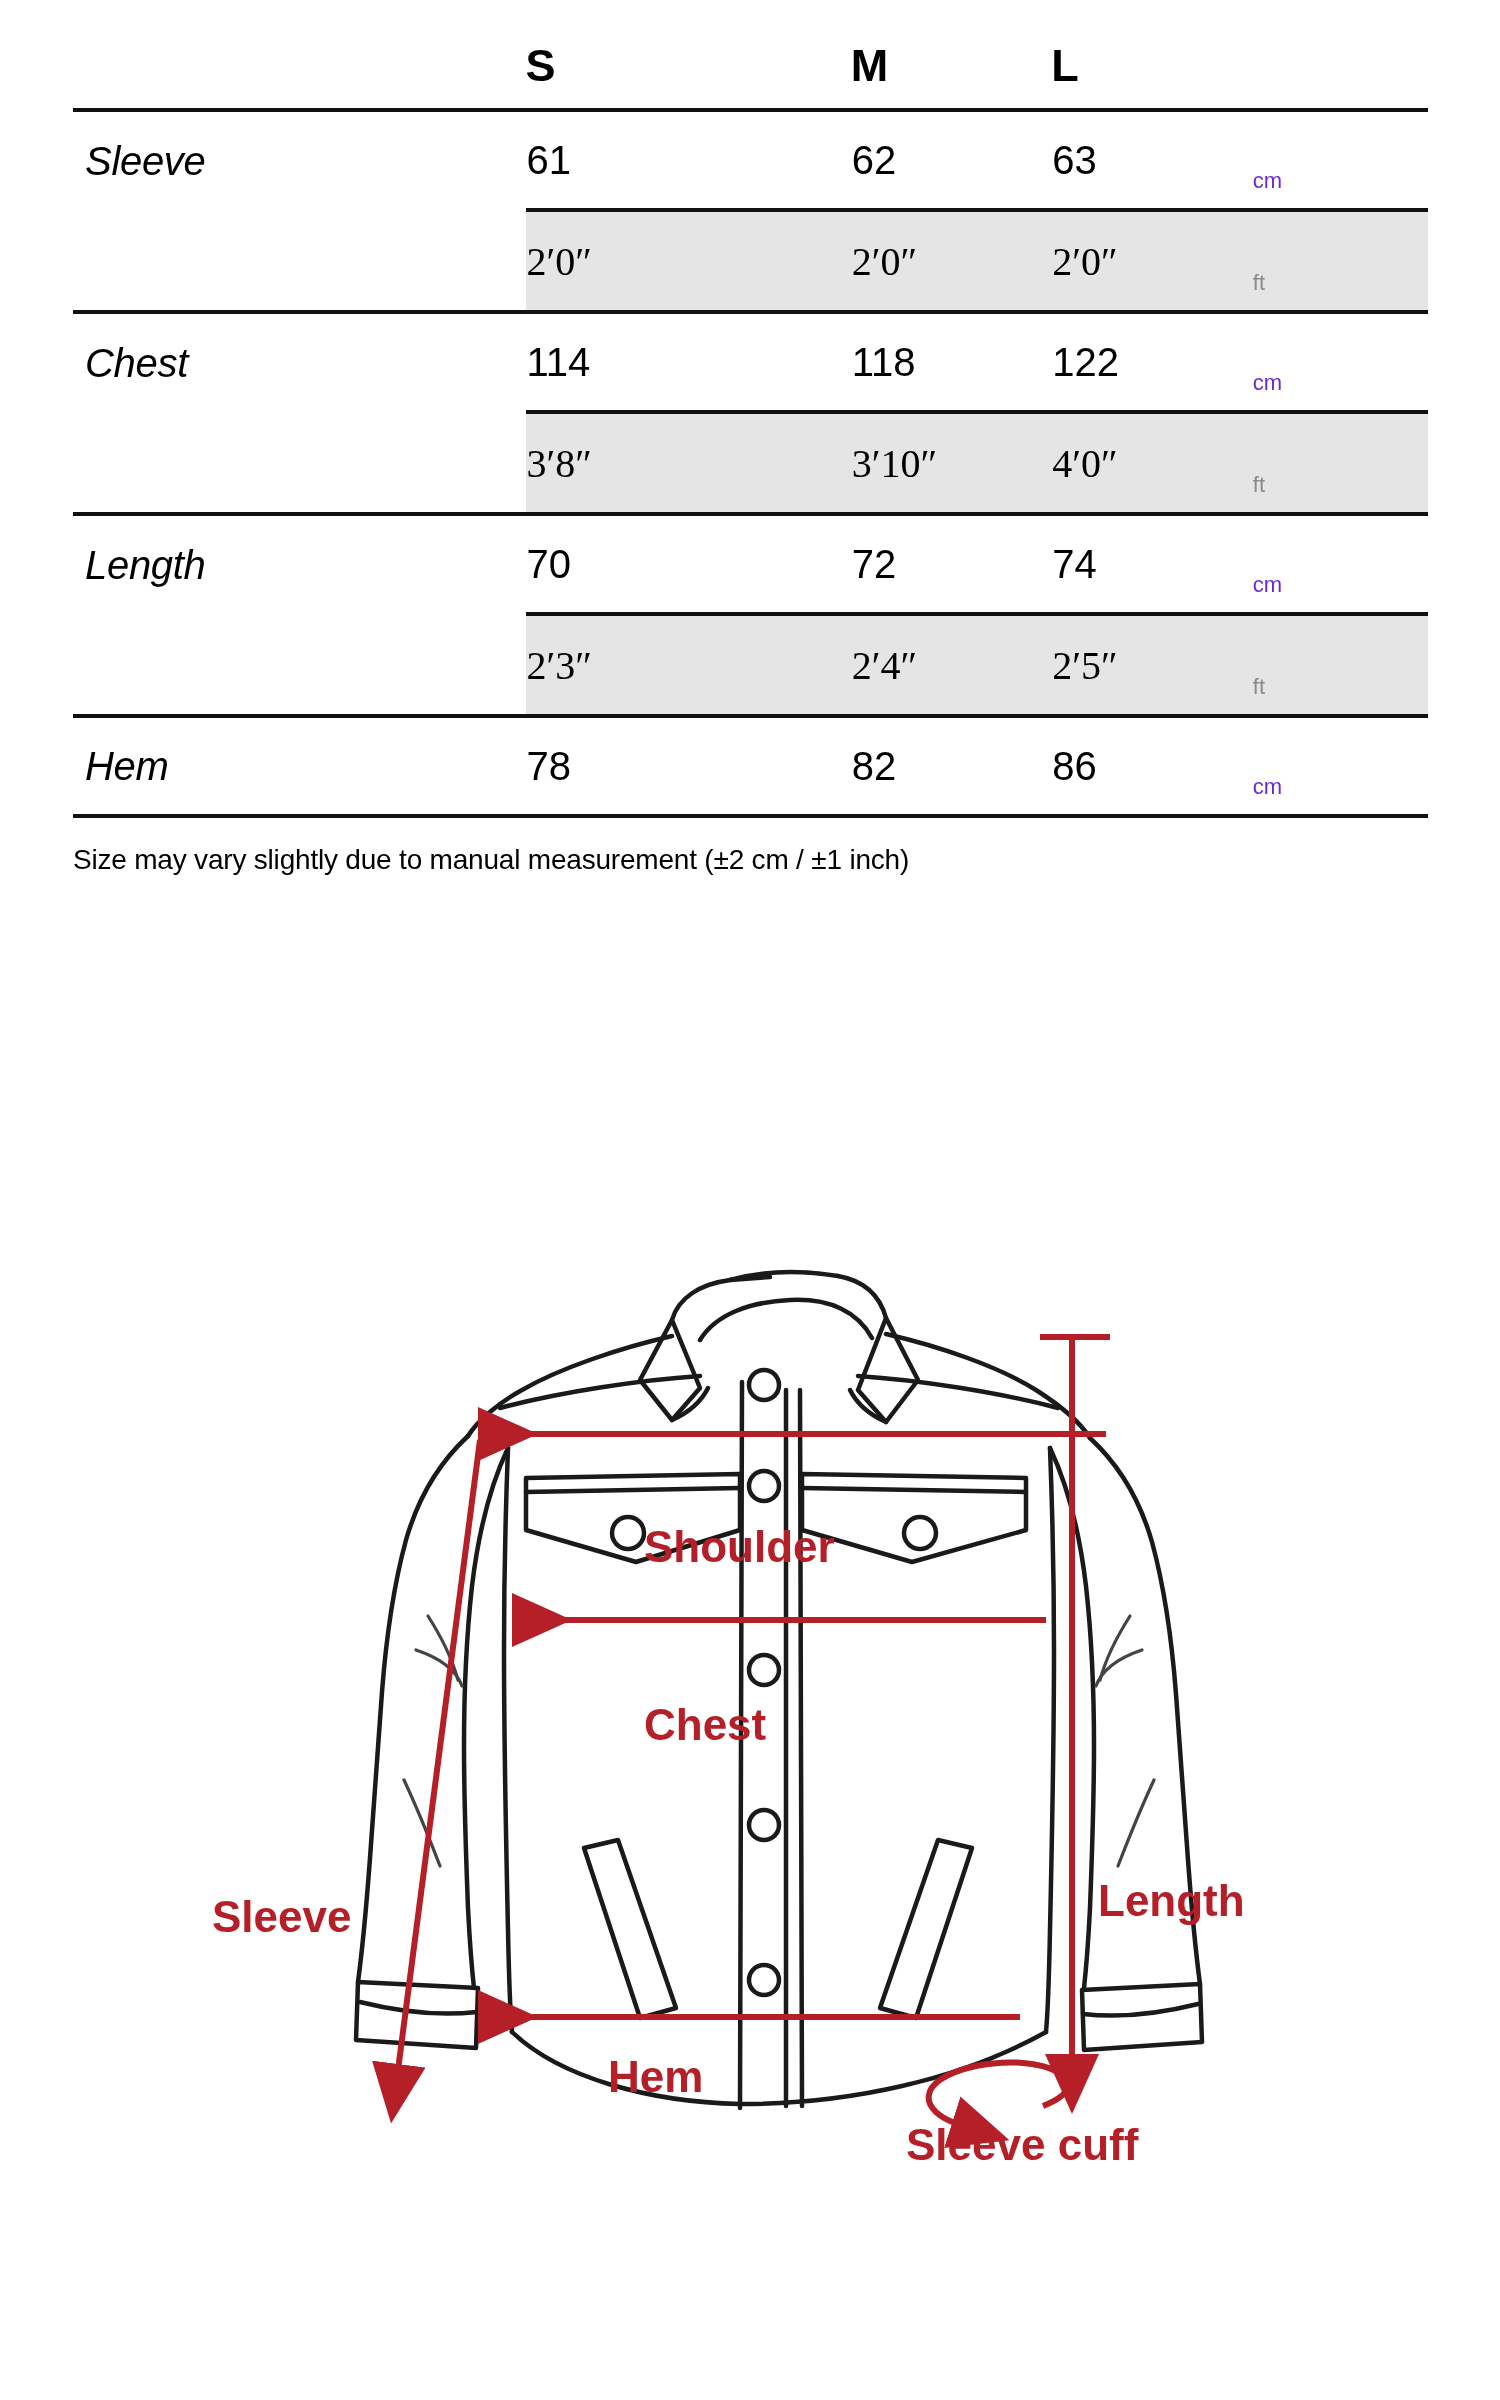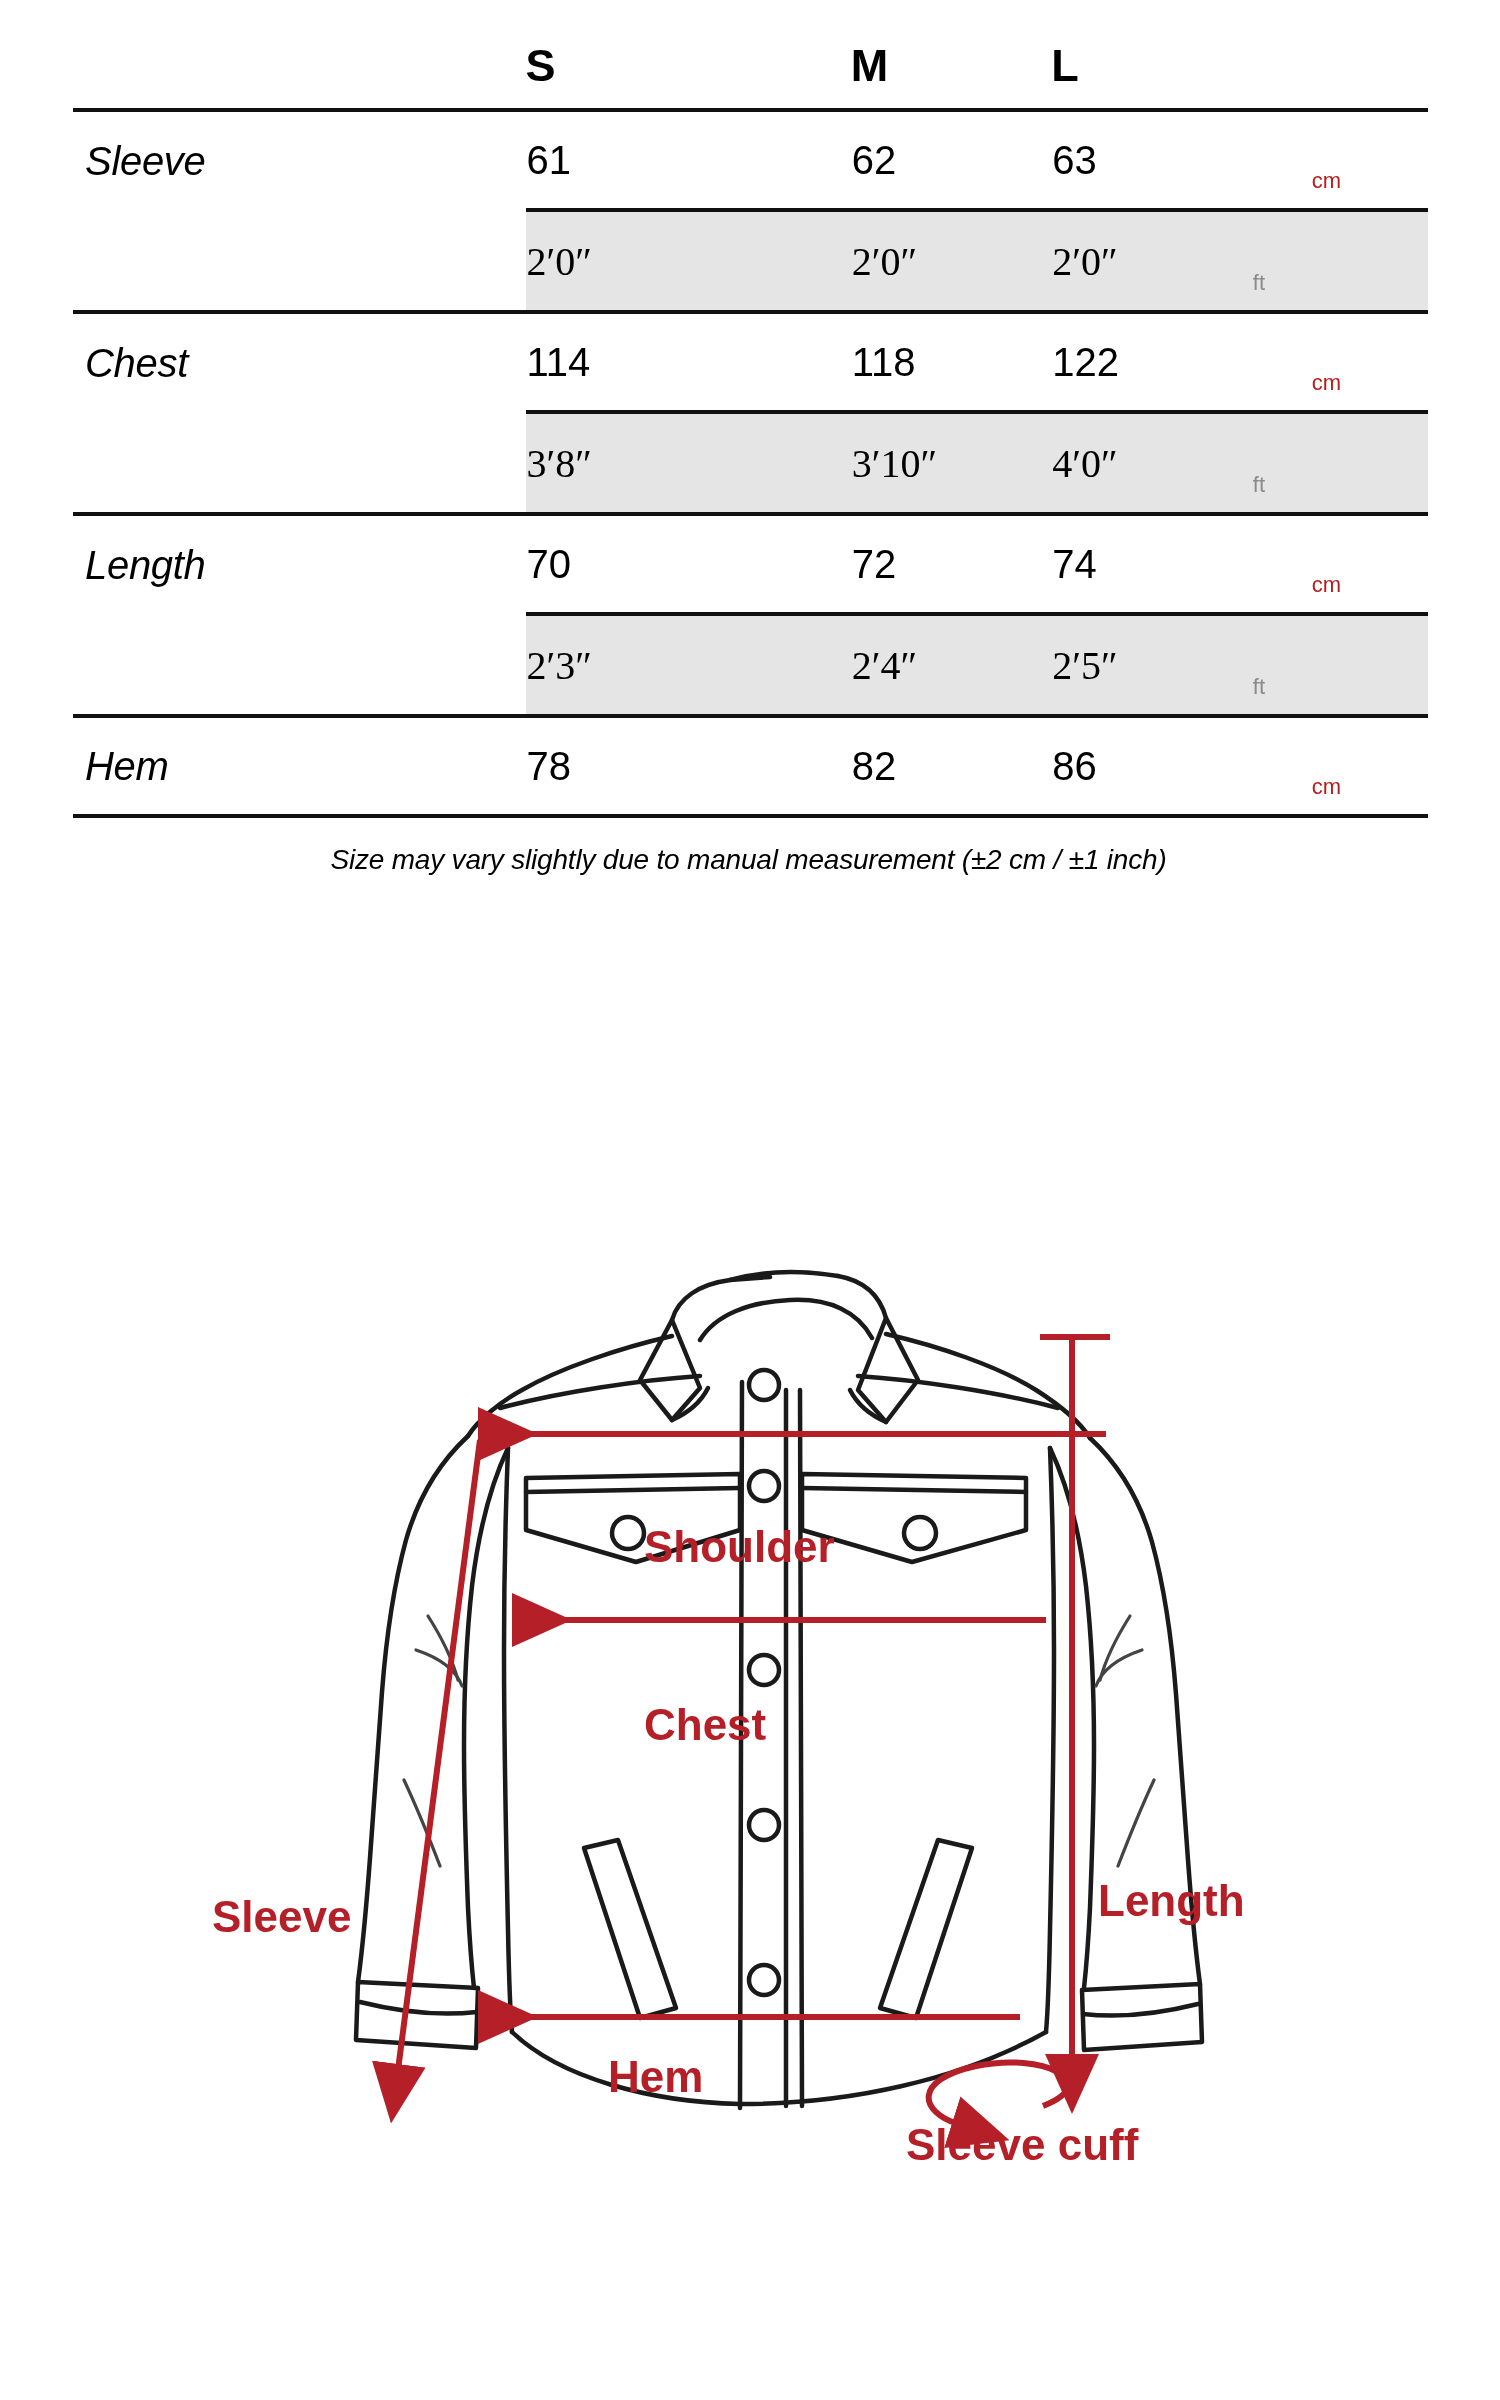--- a/index.html
+++ b/index.html
@@ -55,26 +55,26 @@
   tr.row-cm td.lbl {
     font-size: 40px;
     font-style: italic;
     padding-left: 12px;
     letter-spacing: -0.3px;
   }
   tr.row-cm td.val {
     font-size: 40px;
   }
   tr.row-cm td.unit {
-    text-align: center;
+    text-align: left;
     vertical-align: bottom;
     padding-bottom: 14px;
     padding-right: 28px;
     font-size: 22px;
-    color: #b91c1c;
+    color: #6d28d9;
   }
 
   tr.row-ft td {
     height: 102px;
     vertical-align: middle;
     background: #e5e5e5;
     border-top: 4px solid #111111;
   }
   tr.row-ft td.lbl {
     background: #ffffff;
@@ -96,23 +96,22 @@
   tr.table-bottom td {
     border-top: 4px solid #111111;
     height: 0;
     padding: 0;
     line-height: 0;
     font-size: 0;
   }
 
   .footnote {
     margin-top: 26px;
-    text-align: center;
+    text-align: left;
     font-size: 28px;
-    font-style: italic;
     padding-right: 4px;
     letter-spacing: -0.2px;
   }
 
   
   .diagram {
     position: absolute;
     left: 0;
     top: 1240px;
     width: 1268px;

